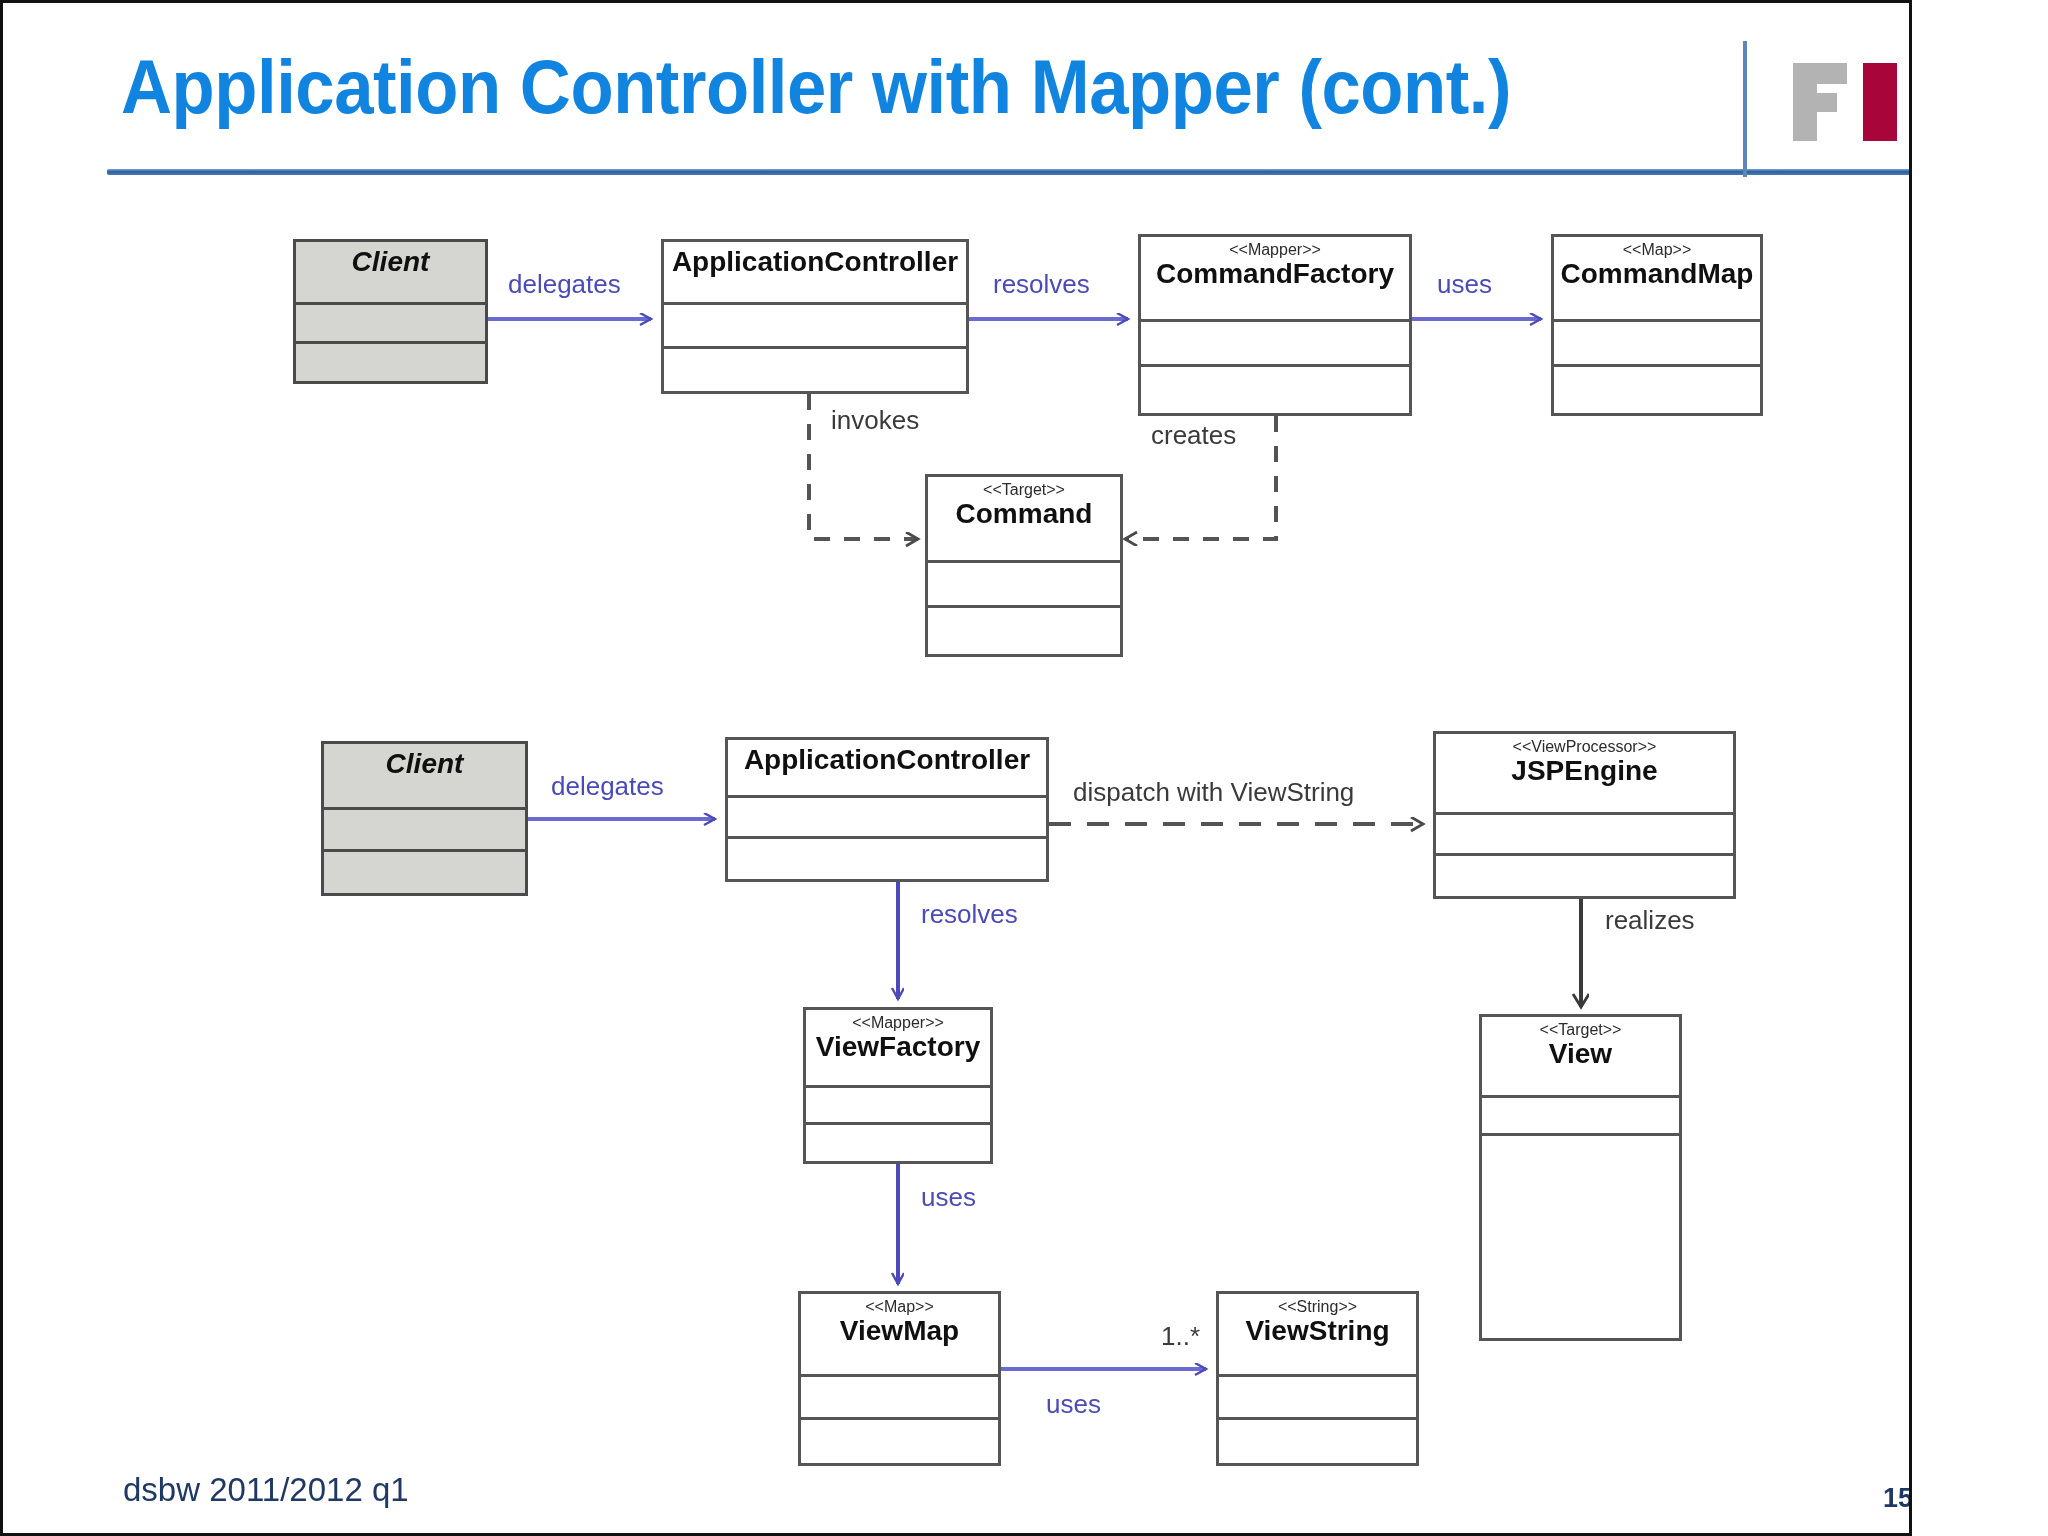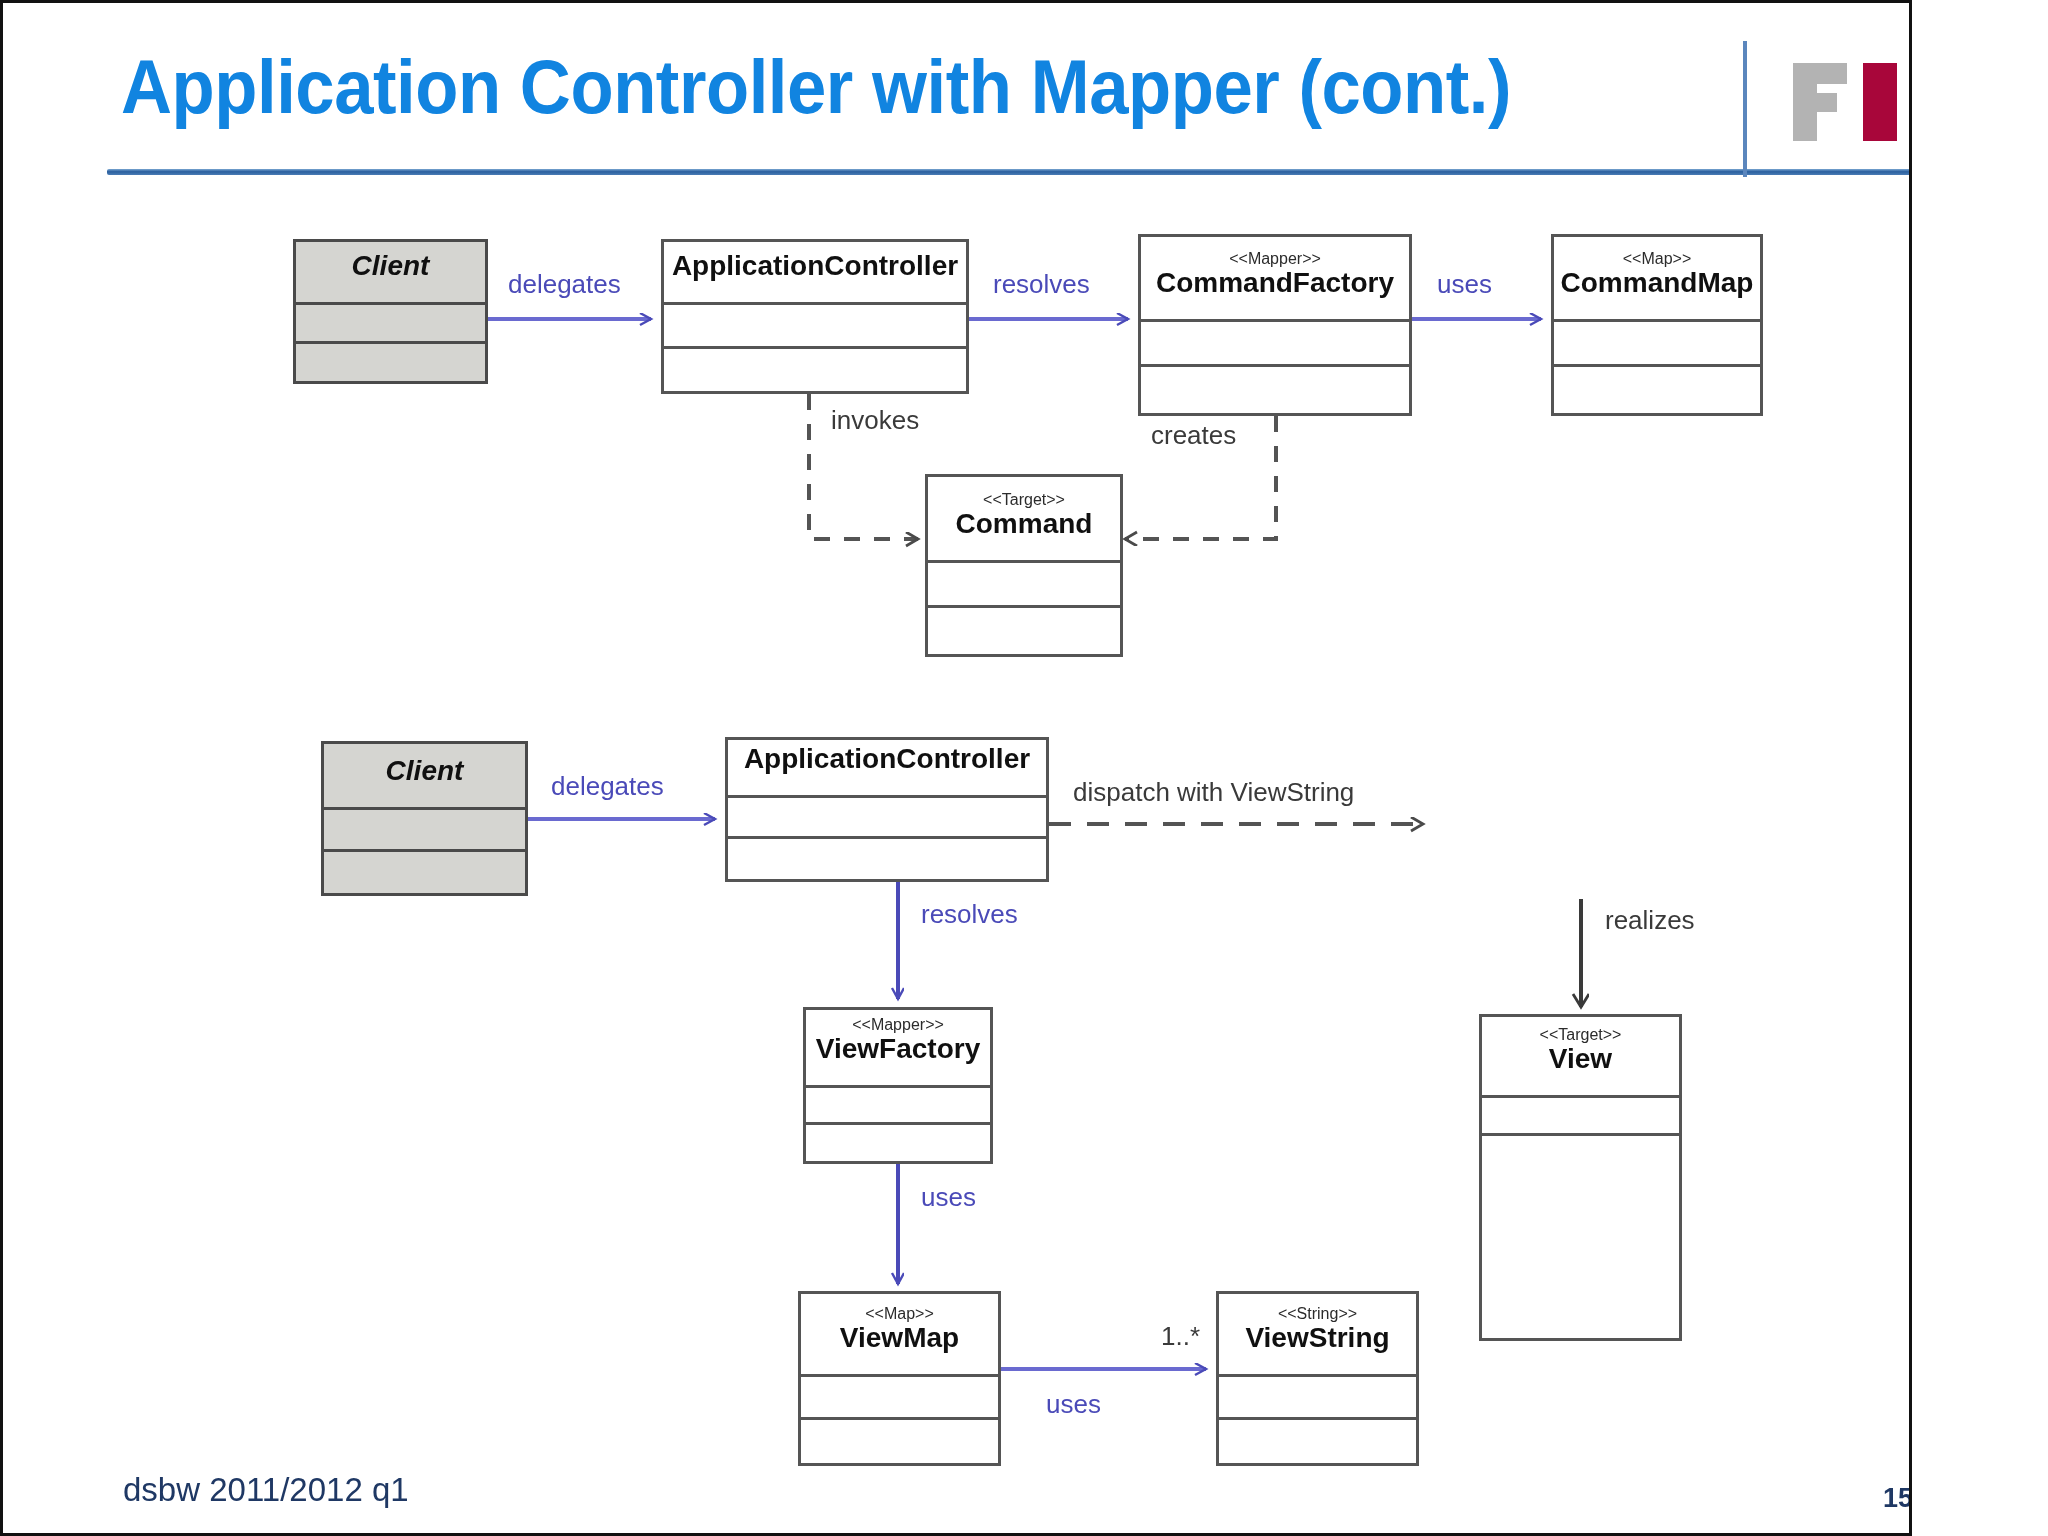--- a/index.html
+++ b/index.html
@@ -101,22 +101,22 @@
     background: #ffffff;
     display: flex;
     flex-direction: column;
   }
   .uml-class.shaded { background: #d5d5d1; border-color: #4a4a4a; }
   .uml-head {
     flex: 0 0 auto;
     display: flex;
     flex-direction: column;
     align-items: center;
-    justify-content: flex-end;
-    padding: 5px 4px 20px 4px;
+    justify-content: flex-start;
+    padding: 5px 4px 7px 4px;
     box-sizing: border-box;
   }
   .uml-stereotype {
     font-size: 16px;
     font-weight: normal;
     color: #2b2b2b;
     line-height: 1.05;
     white-space: nowrap;
     font-family: "Liberation Sans", sans-serif;
   }
@@ -310,20 +310,28 @@
     </div>
 
     <div class="uml-class" style="left:722px; top:558px; width:324px; height:145px;">
       <div class="uml-head" style="height:55px;">
         <div class="uml-name">ApplicationController</div>
       </div>
       <div class="uml-row" style="height:44px;"></div>
       <div class="uml-row" style="height:46px;"></div>
     </div>
 
+    <div class="uml-class" style="left:1430px; top:552px; width:303px; height:168px;">
+      <div class="uml-head" style="height:78px;">
+        <div class="uml-stereotype">&lt;&lt;ViewProcessor&gt;&gt;</div>
+        <div class="uml-name">JSPEngine</div>
+      </div>
+      <div class="uml-row" style="height:44px;"></div>
+      <div class="uml-row" style="height:46px;"></div>
+    </div>
 
     <div class="uml-class" style="left:800px; top:828px; width:190px; height:157px;">
       <div class="uml-head" style="height:75px;">
         <div class="uml-stereotype">&lt;&lt;Mapper&gt;&gt;</div>
         <div class="uml-name">ViewFactory</div>
       </div>
       <div class="uml-row" style="height:40px;"></div>
       <div class="uml-row" style="height:42px;"></div>
     </div>
 

